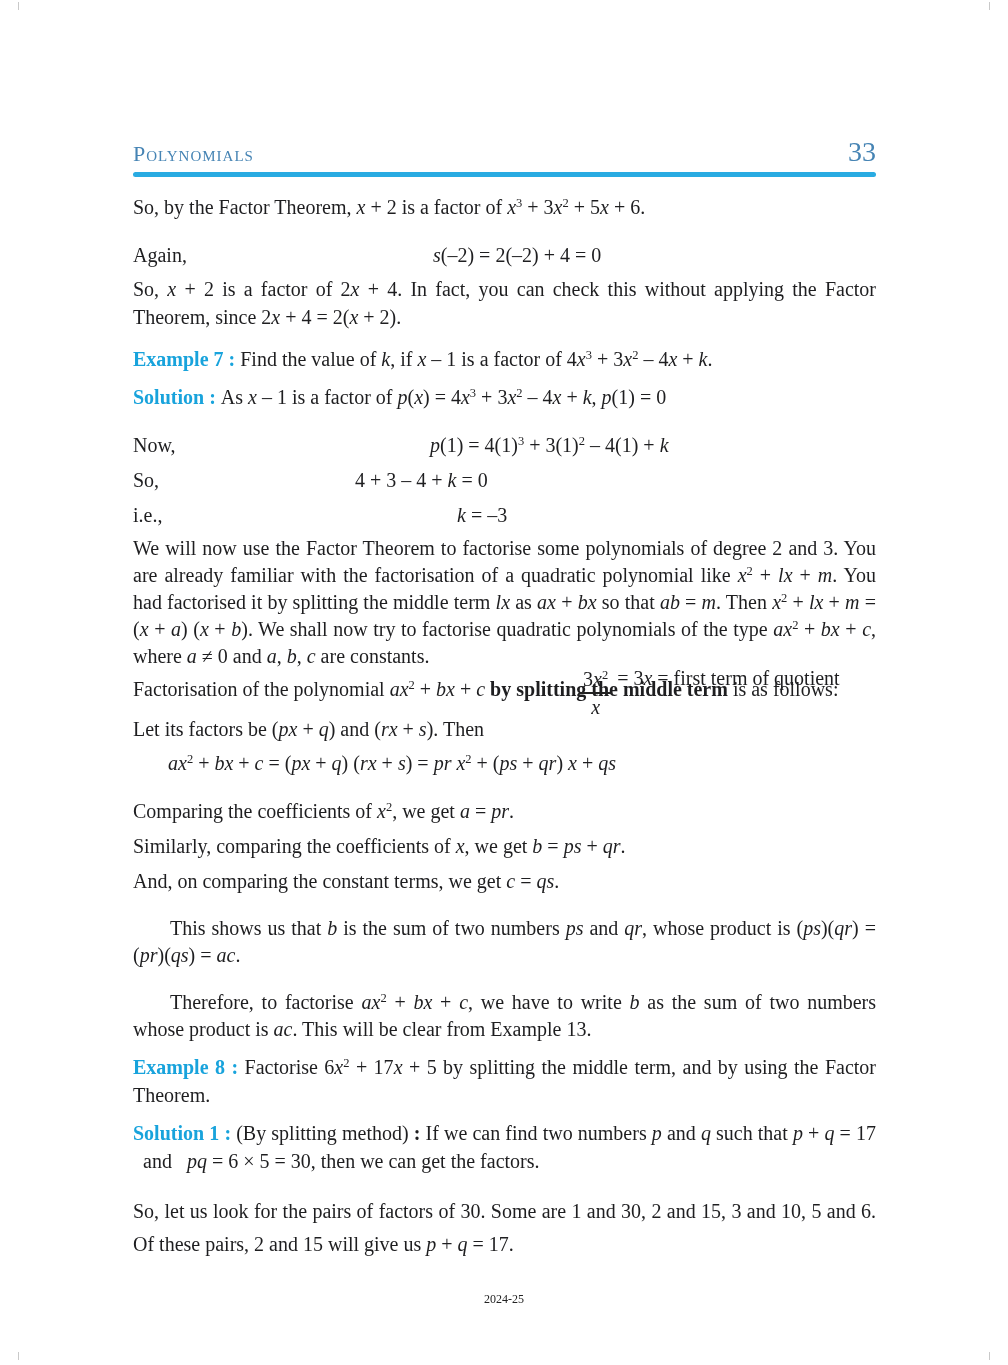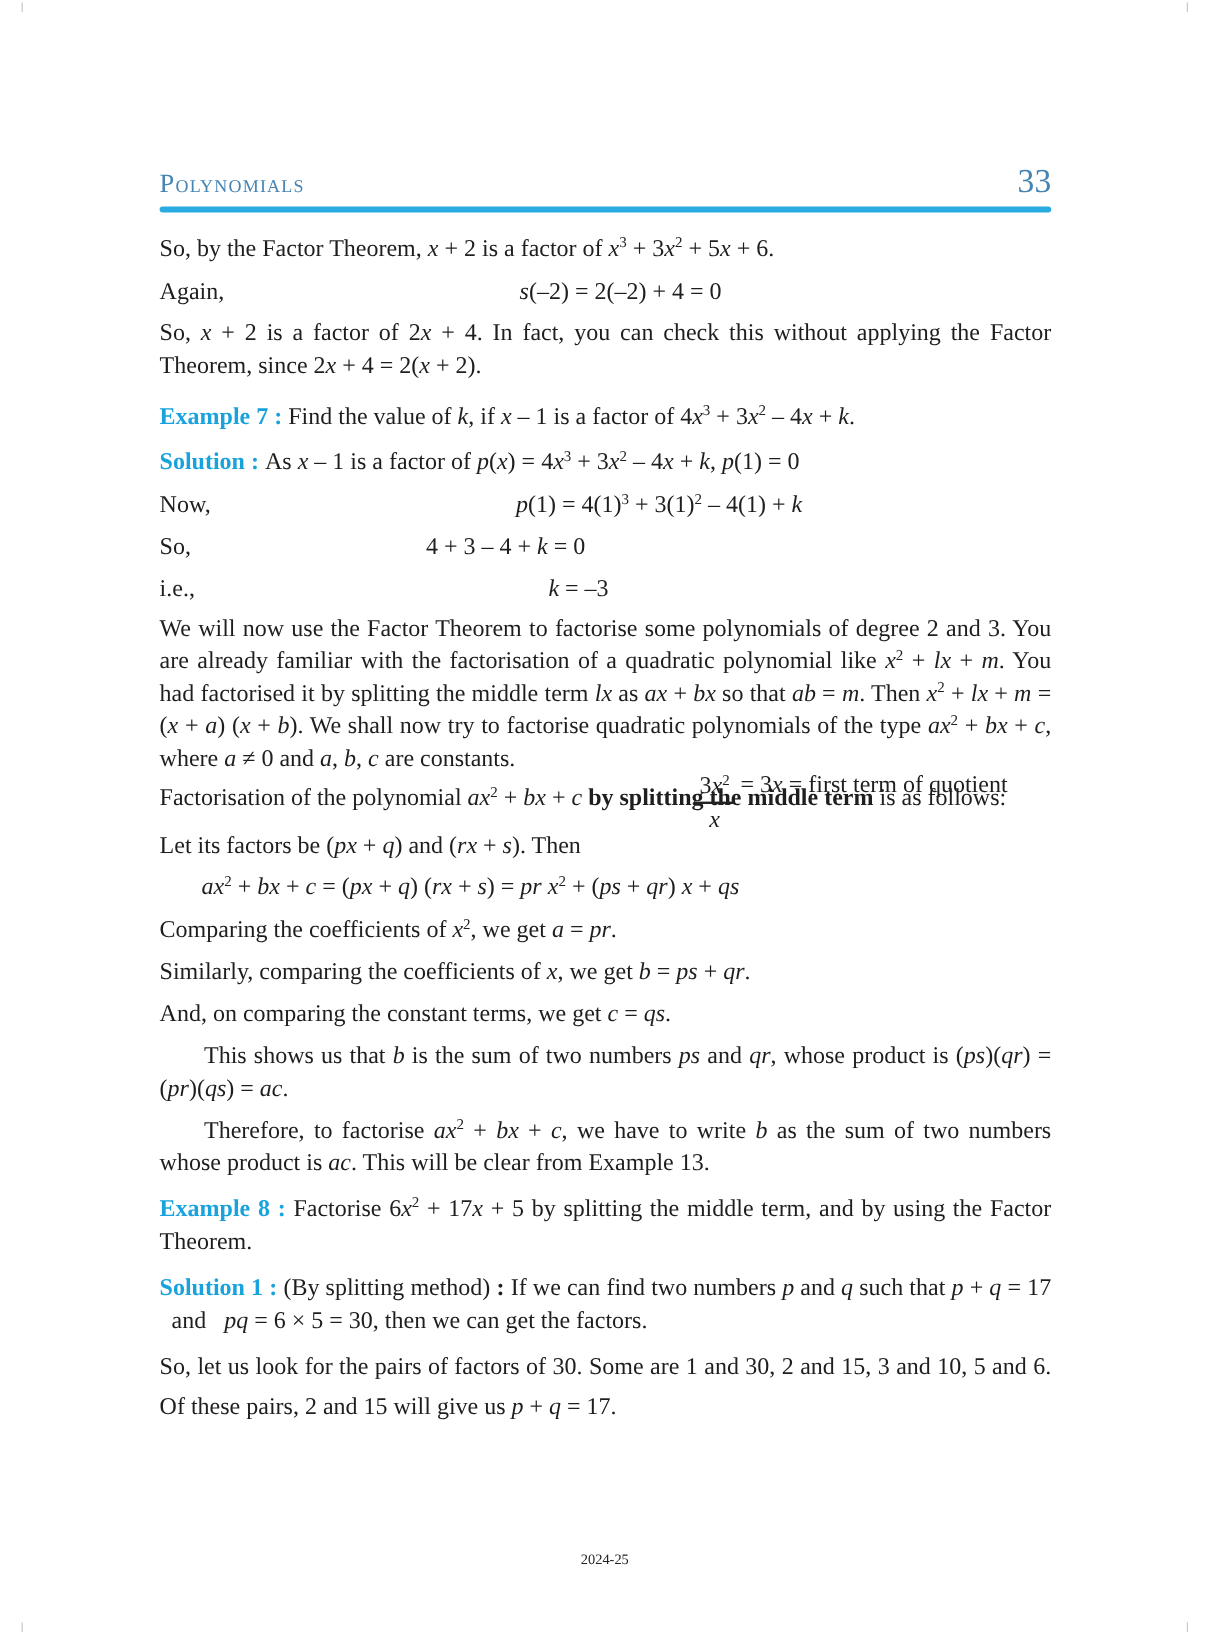--- a/index.html
+++ b/index.html
@@ -25,21 +25,21 @@
     font-variant:small-caps;
     color:var(--header-blue);
     font-size:22px;letter-spacing:1px;
   }
   .rh-num{color:var(--header-blue);font-size:28px;}
   .header-rule{margin-top:4px;height:5px;background:var(--rule-cyan);border-radius:3px;}
   
   .para{line-height:28px;text-align:justify;}
   .p5{line-height:27px;}
   .mt16{margin-top:16px}.mt14{margin-top:14px}.mt10{margin-top:10px}
-  .mt8{margin-top:8px}.mt7{margin-top:7px}.mt6{margin-top:6px}
+  .mt8{margin-top:20px}.mt7{margin-top:7px}.mt6{margin-top:6px}
   .mt4{margin-top:4px}.mt18{margin-top:10px}
   .indent{text-indent:37px;}
   .noj{text-align:left;}
   .eqrow{position:relative;line-height:28px;}
   .eqrow .eq{position:absolute;top:0;}
   .eq-again .eq{left:300px;}
   .eq-now .eq{left:297px;}
   .eq-so .eq{left:222px;}
   .eq-ie .eq{left:324px;}
   .eq-expansion{padding-left:35px;line-height:28px;}

